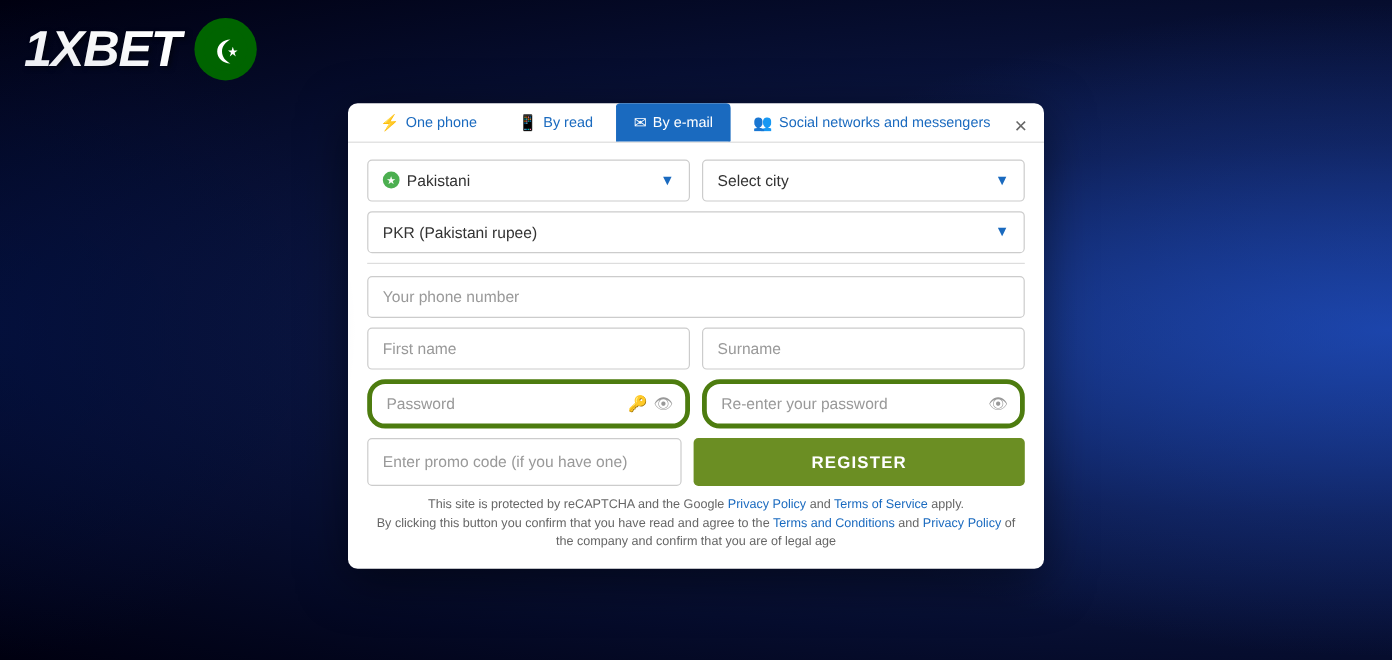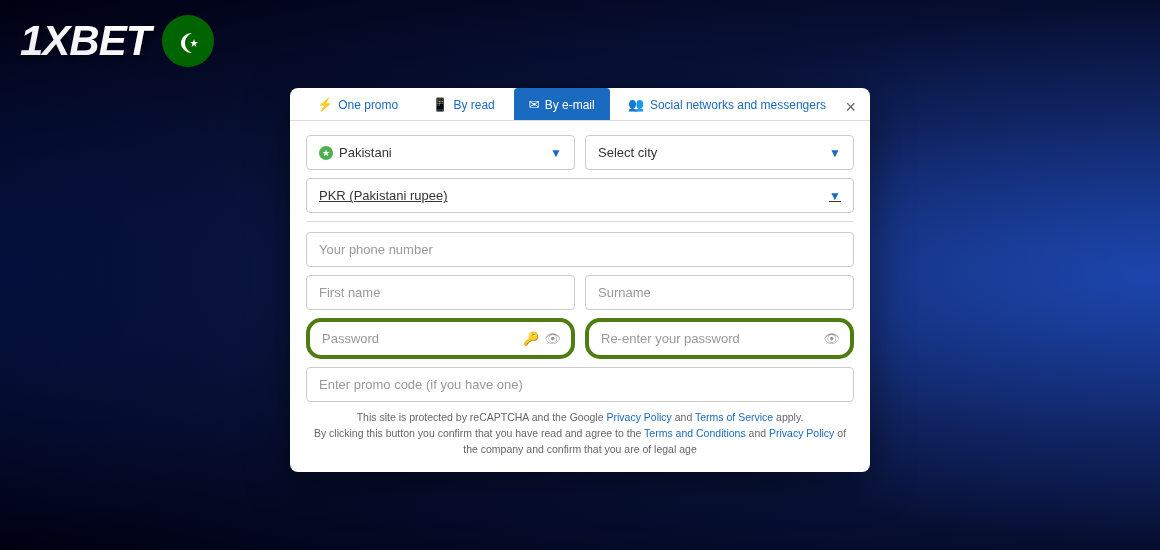--- a/index.html
+++ b/index.html
@@ -303,21 +303,21 @@
 
 <div class="modal-overlay">
   <div class="modal">
 
     <button class="modal-close">×</button>
 
 
     <div class="tabs">
       <button class="tab">
         <span class="tab-icon">⚡</span>
-        <span>One promo</span>
+        <span>One phone</span>
       </button>
       <button class="tab">
         <span class="tab-icon">📱</span>
         <span>By read</span>
       </button>
       <button class="tab active">
         <span class="tab-icon">✉</span>
         <span>By e-mail</span>
       </button>
       <button class="tab">
@@ -338,21 +338,21 @@
         </div>
         <div class="select-field">
           <div class="select-left">
             <span>Select city</span>
           </div>
           <span class="chevron">▼</span>
         </div>
       </div>
 
       <div class="form-row">
-        <div class="select-field" style="flex: 1; text-decoration: underline;">
+        <div class="select-field" style="flex: 1;">
           <div class="select-left">
             <span>PKR (Pakistani rupee)</span>
           </div>
           <span class="chevron">▼</span>
         </div>
       </div>
 
       <hr class="divider-line">
 
       <div class="form-row">
@@ -375,20 +375,21 @@
         <div class="input-wrapper">
           <input type="password" placeholder="Re-enter your password" style="">
           <div class="input-icons">
             <button class="input-icon-btn">👁</button>
           </div>
         </div>
       </div>
 
       <div class="form-row">
         <input class="promo-input" type="text" placeholder="Enter promo code (if you have one)" style="">
+        <button class="register-btn">REGISTER</button>
       </div>
 
       <div class="footer-text">
         <div>
           <span>This site is protected by reCAPTCHA and the Google </span><a href="#">Privacy Policy</a><span> and </span><a href="#">Terms of Service</a><span> apply.</span>
         </div>
         <div>
           <span>By clicking this button you confirm that you have read and agree to the </span><a href="#">Terms and Conditions</a><span> and </span><a href="#">Privacy Policy</a><span> of the company and confirm that you are of legal age</span>
         </div>
       </div>

